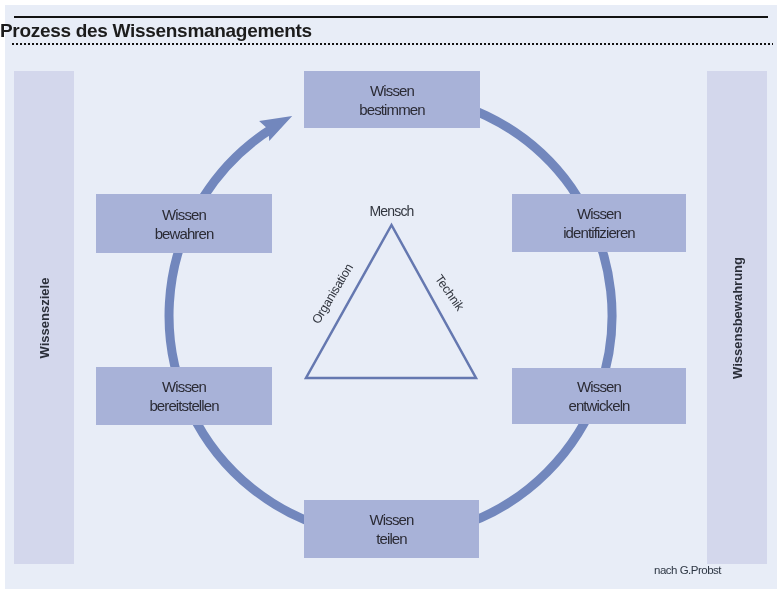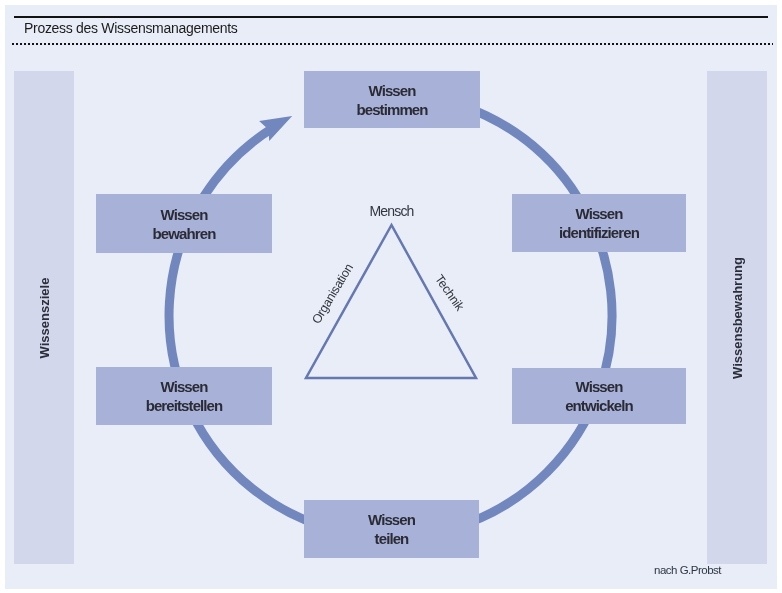--- a/index.html
+++ b/index.html
@@ -1,30 +1,30 @@
 <!DOCTYPE html>
 <html><head>
 <meta charset="utf-8">
 <style>
   html,body{margin:0;padding:0;}
   body{width:782px;height:593px;background:#ffffff;font-family:"Liberation Sans",sans-serif;overflow:hidden;}
   #page{position:relative;width:782px;height:593px;background:#ffffff;}
   #panel{position:absolute;left:5px;top:5px;width:772px;height:584px;background:#e8edf7;}
   #topline{position:absolute;left:14px;top:16px;width:754px;height:2px;background:#131313;}
-  #title{position:absolute;left:24px;top:20px;font-size:14px;font-weight:normal;color:#1c1c1c;letter-spacing:-0.3px;}
+  #title{position:absolute;left:0;top:20px;font-size:19px;font-weight:bold;color:#1c1c1c;letter-spacing:-0.3px;}
   #dots{position:absolute;left:12px;top:43px;width:761px;height:2px;
         background:repeating-linear-gradient(90deg,#131313 0,#131313 2px,transparent 2px,transparent 4px);}
   .bar{position:absolute;top:71px;width:60px;height:493px;background:#d3d7ec;}
   #barL{left:14px;}
   #barR{left:707px;}
   .bartext{position:absolute;top:50%;left:50%;transform:translate(-50%,-50%) rotate(-90deg);
            white-space:nowrap;font-size:13px;font-weight:bold;color:#2b2f3a;}
   svg{position:absolute;left:0;top:0;}
   .box{position:absolute;background:#a8b2d8;display:flex;flex-direction:column;justify-content:center;
-       align-items:center;font-size:15px;font-weight:bold;color:#2b2b35;line-height:19px;text-align:center;letter-spacing:-0.9px;}
+       align-items:center;font-size:15px;font-weight:normal;color:#2b2b35;line-height:19px;text-align:center;letter-spacing:-0.9px;}
   #probst{position:absolute;left:626px;top:564px;font-size:11.5px;letter-spacing:-0.5px;color:#2e3744;margin-left:28px;}
 </style>
 </head>
 <body>
 <div id="page">
   <div id="panel"></div>
   <div id="topline"></div>
   <div id="title">Prozess des Wissensmanagements</div>
   <div id="dots"></div>
   <div class="bar" id="barL">

